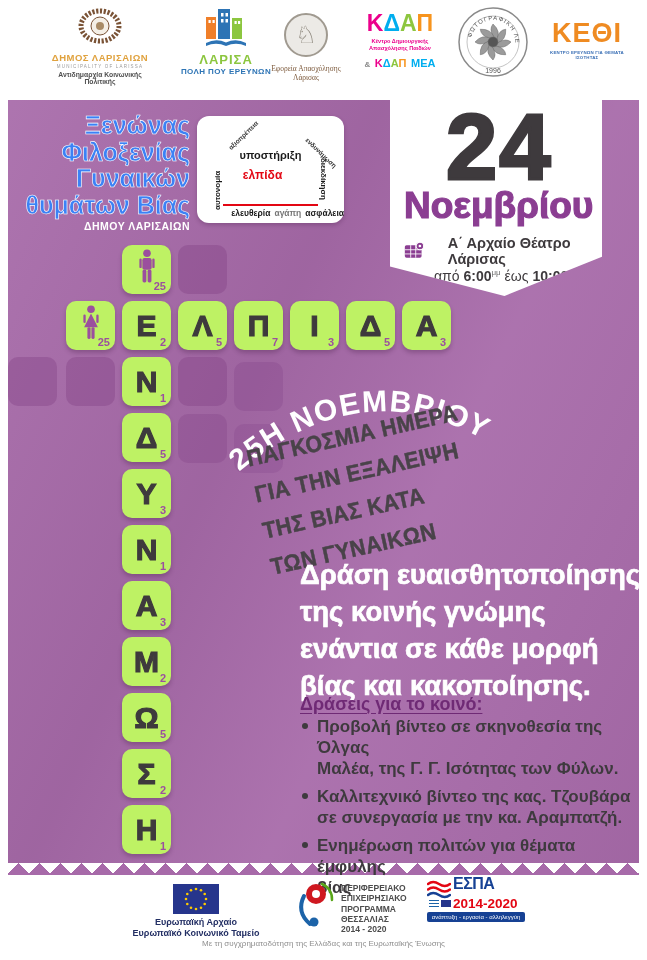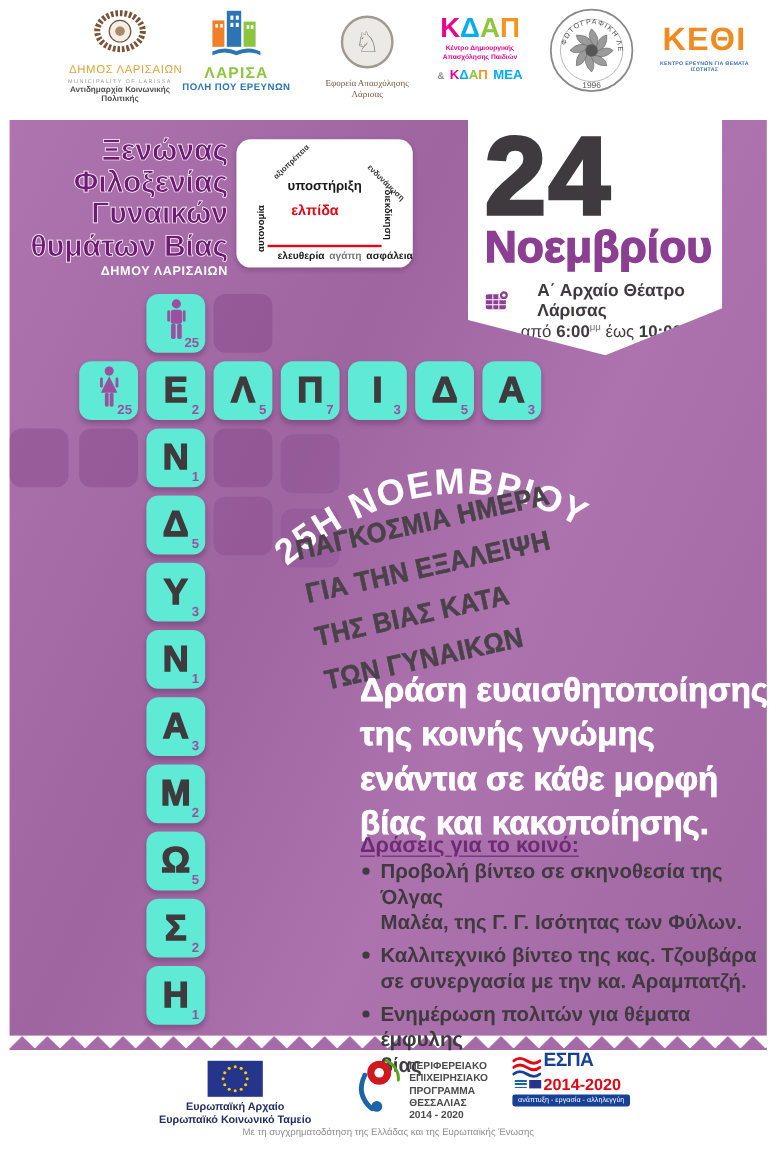--- a/index.html
+++ b/index.html
@@ -1,68 +1,68 @@
 <!DOCTYPE html>
 <html><head>
 <meta charset="utf-8">
 <style>
   html,body{margin:0;padding:0;background:#fff;}
   #poster{position:relative;width:647px;height:960px;background:#fff;overflow:hidden;
           font-family:"Liberation Sans",sans-serif;}
   
   .hlogo{position:absolute;text-align:center;}
-  .muni-name{font-size:9.5px;font-weight:400;color:#e0a23e;letter-spacing:.5px;text-align:right;}
+  .muni-name{font-size:9.5px;font-weight:700;color:#e0a23e;letter-spacing:.5px;}
   .muni-en{font-size:4.5px;color:#9a9a9a;letter-spacing:1.2px;margin-top:1px;}
   .muni-sub{font-size:6.8px;font-weight:700;color:#4f4f4f;margin-top:2px;}
   .lc-name{font-size:13px;font-weight:700;color:#8cc63f;letter-spacing:1px;}
   .lc-tag{font-size:8px;font-weight:700;color:#2d74b5;letter-spacing:.4px;}
   .eph-text{font-size:7.5px;color:#7d5a3c;font-family:"Liberation Serif",serif;white-space:pre-line;line-height:9px;margin-top:2px;}
   .kdap-big span{font-size:23px;font-weight:800;}
   .kdap-sub{font-size:5.6px;font-weight:700;color:#ec008c;white-space:pre-line;line-height:6.5px;margin-top:1px;}
   .kdap-mea{margin-top:2px;font-weight:800;}
   .kdap-mea .amp{font-size:8px;color:#8a8a8a;}
   .kdap-mea span{font-size:11px;}
   .k-pink{color:#ec008c;}.k-blue{color:#00aeef;}.k-green{color:#8dc63f;}.k-orange{color:#f7941d;}
   .kethi-name{font-size:27px;font-weight:800;color:#ef8b22;letter-spacing:1px;}
   .kethi-sub{font-size:4.4px;font-weight:700;color:#3a6fb5;margin-top:1px;letter-spacing:.2px;}
   
   #purple{position:absolute;left:8px;right:8px;top:100px;height:763px;background:#a76aa9;
     background-image:linear-gradient(115deg,rgba(255,255,255,.07) 0%,rgba(0,0,0,.05) 38%,rgba(255,255,255,.06) 62%,rgba(0,0,0,.04) 100%);}
   #teeth{position:absolute;left:8px;right:8px;top:863px;height:12px;
     background:conic-gradient(from 135deg at 50% 0,#a76aa9 90deg,#ffffff 0) 0 0/21px 12px repeat-x;}
   
-  #shelter-title{position:absolute;left:18px;top:112px;width:172px;text-align:right;color:#701a75;
+  #shelter-title{position:absolute;left:18px;top:112px;width:172px;text-align:right;color:#3b82f6;
     font-size:25px;font-weight:700;line-height:26.5px;white-space:pre-line;-webkit-text-stroke:.6px #fff;}
   #shelter-sub{position:absolute;left:18px;top:220px;width:172px;text-align:right;color:#fff;
     font-size:10.5px;font-weight:700;letter-spacing:.5px;}
   
   #house{position:absolute;left:197px;top:116px;width:147px;height:107px;background:#fff;border-radius:12px;
     box-shadow:0 2px 4px rgba(70,25,70,.3);font-weight:700;color:#1a1a1a;}
   #house .roofL{position:absolute;left:30px;top:30px;font-size:6.5px;transform:rotate(-44deg);transform-origin:0 0;color:#333;}
   #house .roofR{position:absolute;right:6px;top:48px;font-size:6.5px;transform:rotate(44deg);transform-origin:100% 0;color:#333;}
   #house .support{position:absolute;left:0;right:0;top:33px;text-align:center;font-size:11px;}
   #house .wallL{position:absolute;left:16px;top:42px;height:52px;writing-mode:vertical-rl;transform:rotate(180deg);font-size:8px;}
   #house .wallR{position:absolute;right:16px;top:42px;height:52px;writing-mode:vertical-rl;font-size:8px;}
   #house .hope{position:absolute;left:0;right:16px;top:52px;text-align:center;font-size:12px;color:#e30613;}
   #house .word{position:absolute;left:0;right:0;top:67px;text-align:center;font-size:17px;letter-spacing:.5px;}
   #house .redline{position:absolute;left:26px;right:26px;top:88px;height:1.5px;background:#e30613;}
   #house .base{position:absolute;left:0;right:0;top:92px;text-align:right;font-size:8.5px;}
   #house .base .mid{color:#777;margin:0 4px;}
   
   #ribbon{position:absolute;left:390px;top:100px;width:212px;height:196px;background:#fff;
     clip-path:polygon(0 0,100% 0,100% 80%,54% 100%,0 85%);padding:4px 0 0 14px;box-sizing:border-box;}
-  #day{font-size:92px;font-weight:700;color:#3e3a3d;line-height:.95;-webkit-text-stroke:3px #3e3a3d;letter-spacing:2px;}
+  #day{font-size:92px;font-weight:700;color:#3e3a3d;line-height:.95;-webkit-text-stroke:3px #3e3a3d;letter-spacing:2px;margin-left:42px;}
   #month{font-size:37px;font-weight:700;color:#8b3e92;-webkit-text-stroke:1.2px #8b3e92;margin-top:-6px;}
   .venue-row{display:flex;align-items:center;gap:22px;margin-top:8px;}
   .venue-row .vt{font-size:14.5px;font-weight:700;color:#3e3a3d;}
   .time-row{font-size:14px;color:#3e3a3d;margin:1px 0 0 30px;}
   .time-row b{font-weight:700;}
   .time-row sup{font-size:8px;color:#6d6d6d;}
   
-  .tile{position:absolute;width:49px;height:49px;background:#5eead4;border-radius:10px;
+  .tile{position:absolute;width:49px;height:49px;background:#bef264;border-radius:10px;
     box-shadow:0 3px 4px rgba(60,20,60,.28);}
   .tile .lt{position:absolute;inset:0;display:flex;align-items:center;justify-content:center;
     font-size:30px;font-weight:700;color:#3e3a3d;-webkit-text-stroke:1.2px #3e3a3d;}
   .tile .num{position:absolute;right:5px;bottom:2px;font-size:11px;font-weight:700;color:#9b4f9e;}
   .ghost{position:absolute;width:49px;height:49px;border-radius:10px;background:#7d3c82;opacity:.35;}
   .picto{position:absolute;left:50%;top:4px;transform:translateX(-50%);}
   
   #arc-svg{position:absolute;left:225px;top:360px;}
   #day-lines{position:absolute;left:243px;top:441px;width:300px;transform:rotate(-12.5deg);transform-origin:0 0;}
   .dayline{font-size:23px;font-weight:700;color:#494349;line-height:37px;letter-spacing:.5px;
@@ -103,21 +103,21 @@
     <svg width="44" height="42" viewBox="0 0 44 42">
       <ellipse cx="22" cy="20" rx="19" ry="15" fill="none" stroke="#7a5336" stroke-width="5" stroke-dasharray="2.2,1.6"></ellipse>
       <circle cx="22" cy="20" r="9" fill="#f4efe6" stroke="#7a5336" stroke-width="1"></circle>
       <circle cx="22" cy="20" r="4" fill="#a88b66"></circle>
     </svg>
     <div class="muni-name">ΔΗΜΟΣ ΛΑΡΙΣΑΙΩΝ</div>
     <div class="muni-en">MUNICIPALITY OF LARISSA</div>
     <div class="muni-sub">Αντιδημαρχία Κοινωνικής Πολιτικής</div>
   </div>
 
-  <div class="hlogo" style="left:147px;top:6px;width:100px;">
+  <div class="hlogo" style="left:176px;top:6px;width:100px;">
     <svg width="46" height="42" viewBox="0 0 46 42">
       <rect x="3" y="11" width="10" height="22" fill="#f07f29"></rect>
       <rect x="15" y="3" width="12" height="30" fill="#2d74b5"></rect>
       <rect x="29" y="12" width="10" height="21" fill="#8cc63f"></rect>
       <rect x="18" y="7" width="2.5" height="3.5" fill="#fff"></rect>
         <rect x="22.5" y="7" width="2.5" height="3.5" fill="#fff"></rect>
       <rect x="18" y="13" width="2.5" height="3.5" fill="#fff"></rect>
         <rect x="22.5" y="13" width="2.5" height="3.5" fill="#fff"></rect>
       <rect x="5.5" y="14" width="2.2" height="3" fill="#fff"></rect>
         <rect x="9.5" y="14" width="2.2" height="3" fill="#fff"></rect>

